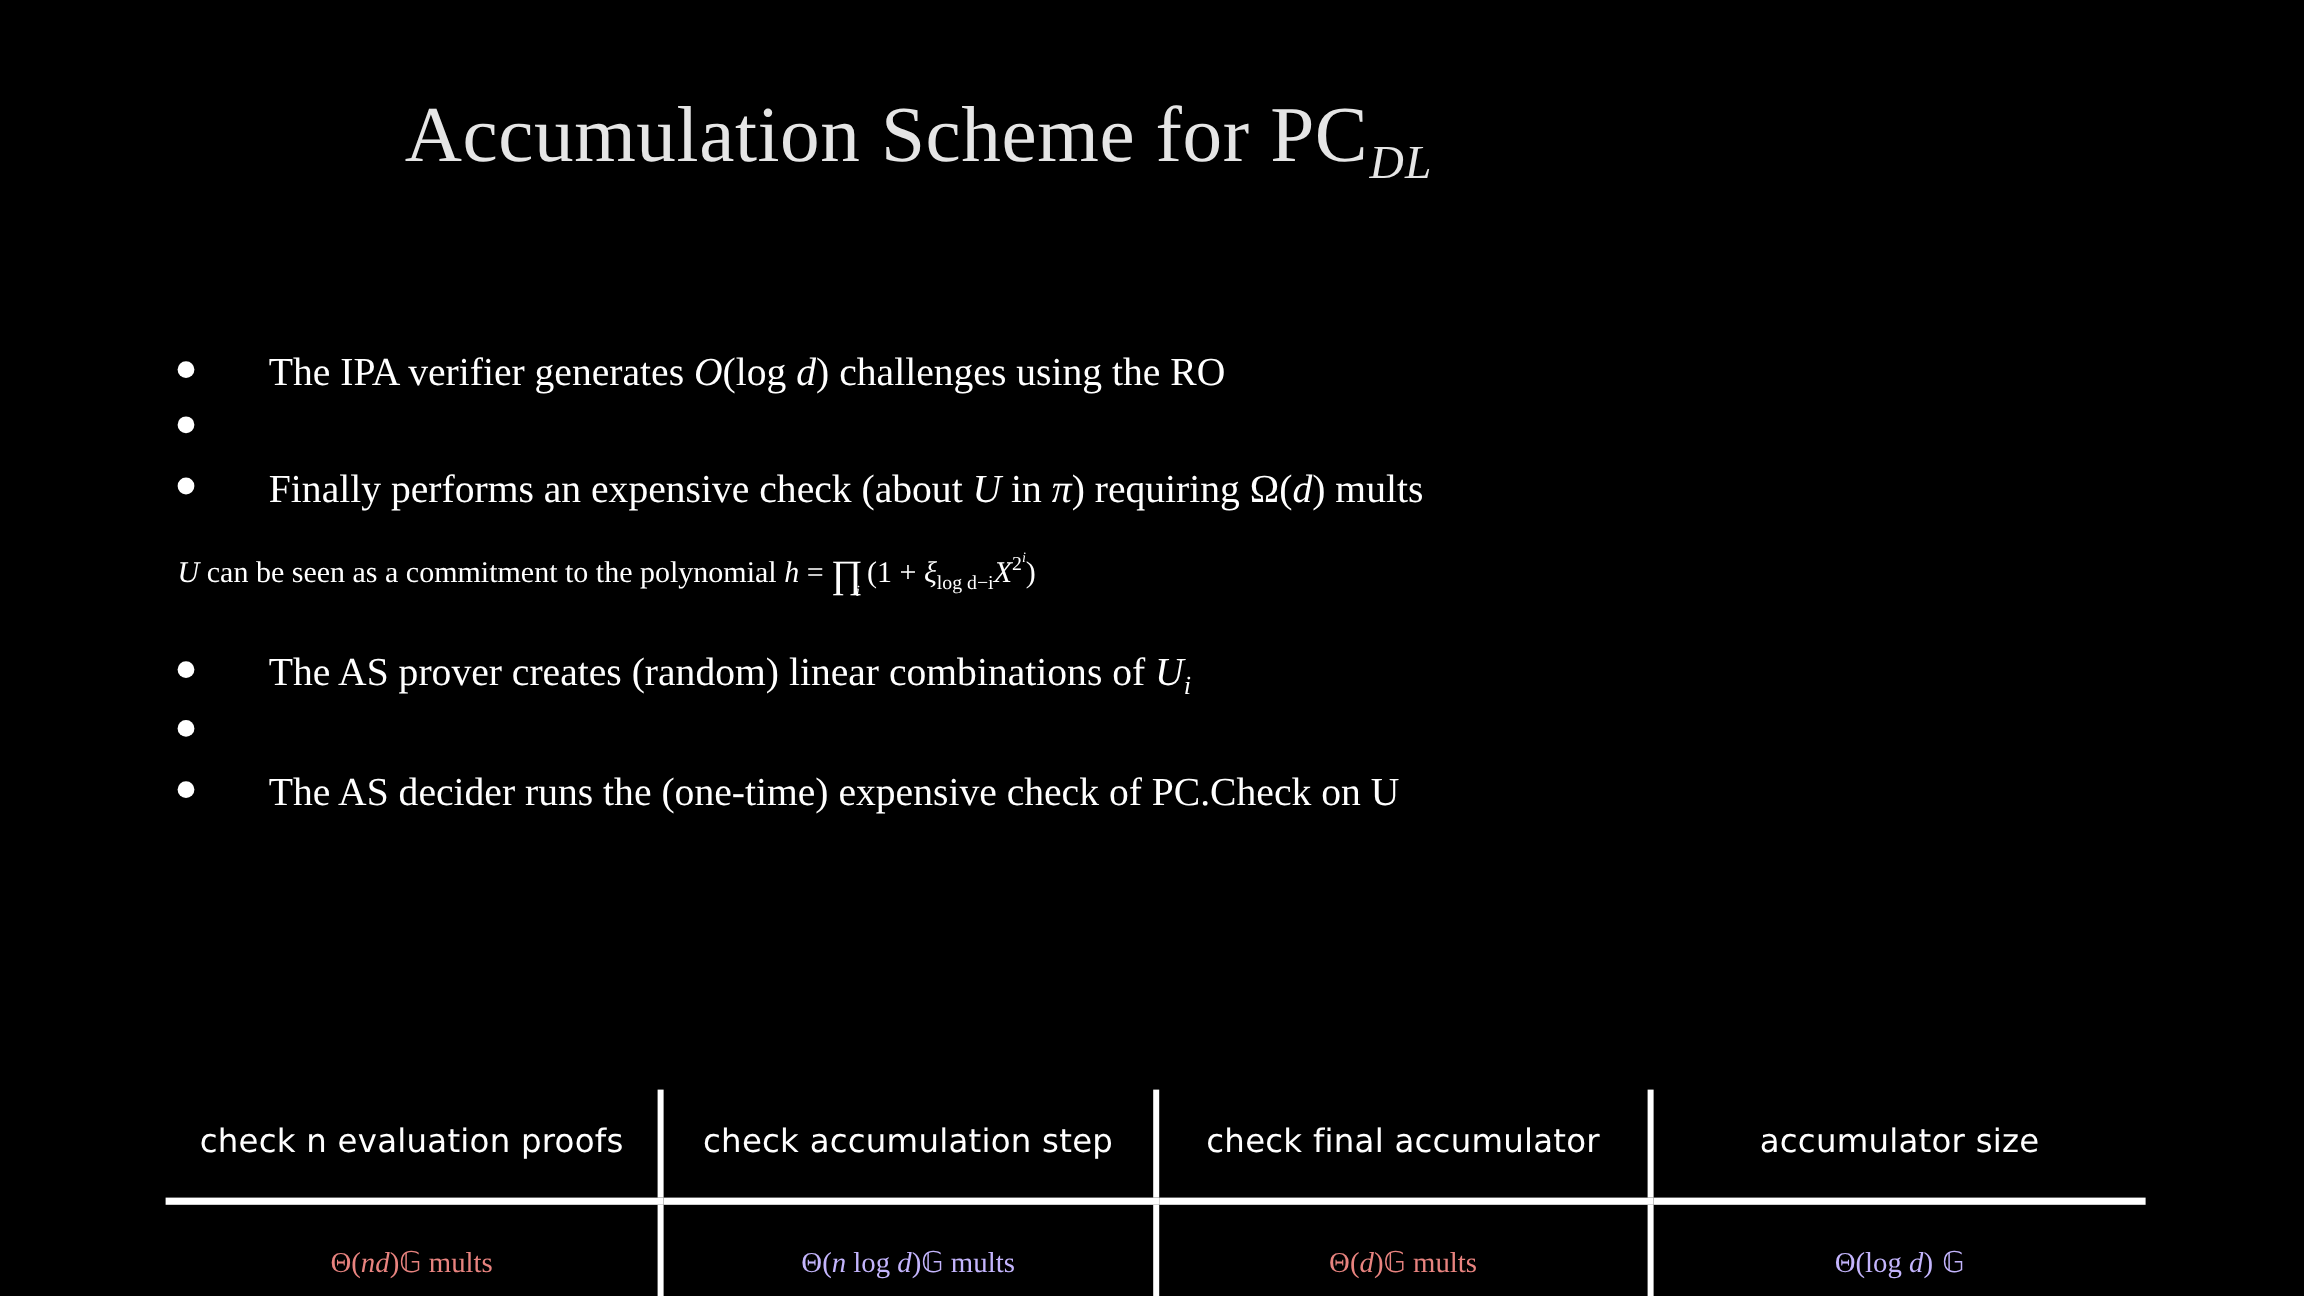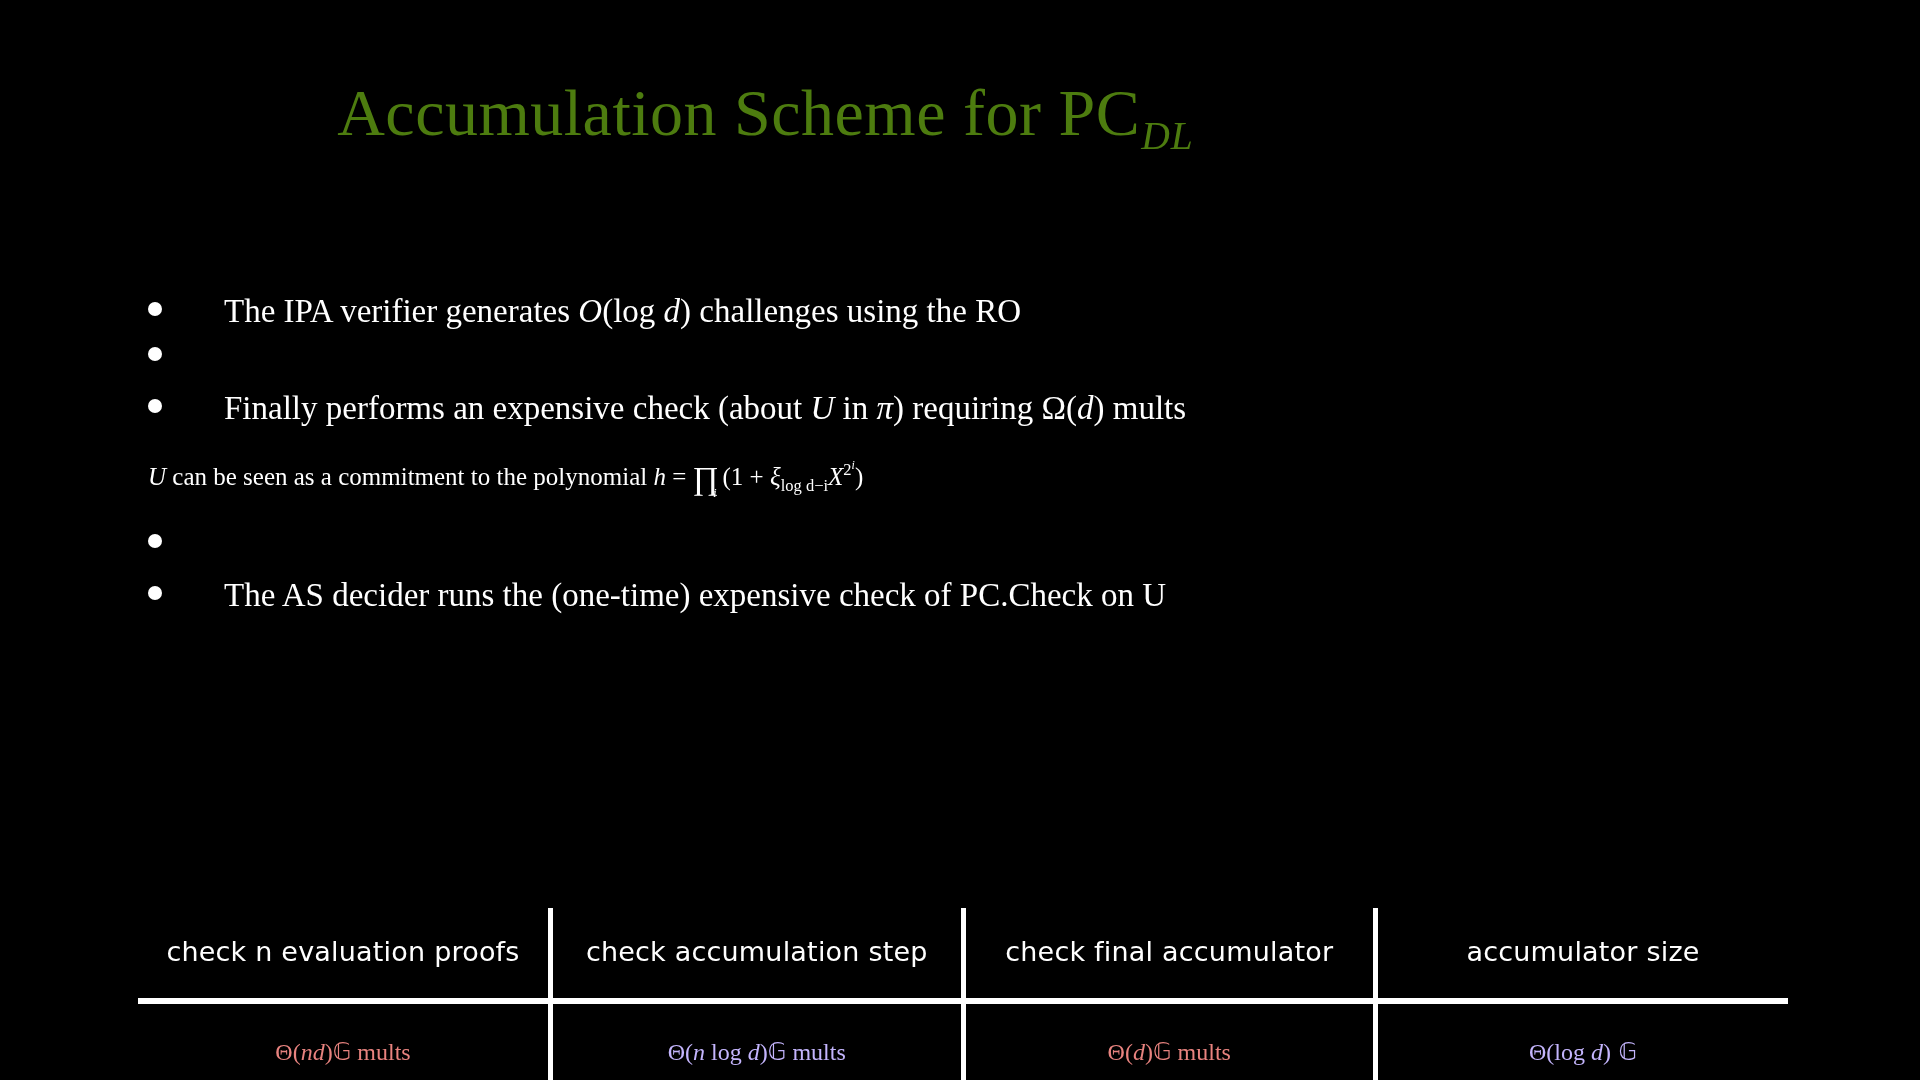--- a/index.html
+++ b/index.html
@@ -26,21 +26,21 @@
   .title {
     position: absolute;
     top: 78px;
     left: 0;
     width: 1531px;
     text-align: center;
     font-size: 66px;
     line-height: 1.05;
     letter-spacing: 0.5px;
     font-weight: 400;
-    color: #4d7c0f;
+    color: #e5e5e5;
     white-space: nowrap;
   }
   .title .sub {
     font-size: 0.60em;
     font-style: italic;
     vertical-align: sub;
     letter-spacing: 1px;
     padding-left: 1px;
   }
 
@@ -183,20 +183,24 @@
 
     <div class="bullet-row">
       <span class="bullet-dot"></span>
       <span class="bullet-text"><span>Finally performs an expensive check (about </span><span class="mi">U</span><span> in </span><span class="mi">π</span><span>) requiring </span><span class="mup">Ω</span><span class="mup">(</span><span class="mi">d</span><span class="mup">)</span><span> mults</span></span>
     </div>
 
     <div class="plain-row">
       <span class="mi">U</span><span> can be seen as a commitment to the polynomial </span><span class="mi">h</span><span class="mup"> = </span><span class="bigprod">∏</span><span class="prod-idx">i</span><span class="mup">(1 + </span><span class="mi">ξ</span><span class="msub-up">log d−i</span><span class="mup" style="font-style:italic">X</span><span class="msup"><span>2</span><span class="msup2">i</span></span><span class="mup">)</span>
     </div>
 
+    <div class="bullet-row">
+      <span class="bullet-dot"></span>
+      <span class="bullet-text"><span>The AS prover creates (random) linear combinations of </span><span class="mi">U</span><span class="msub">i</span></span>
+    </div>
 
     <div class="bullet-row">
       <span class="bullet-dot"></span>
     </div>
 
     <div class="bullet-row">
       <span class="bullet-dot"></span>
       <span class="bullet-text"><span>The AS decider runs the (one-time) expensive check of PC.Check on U</span></span>
     </div>
 

